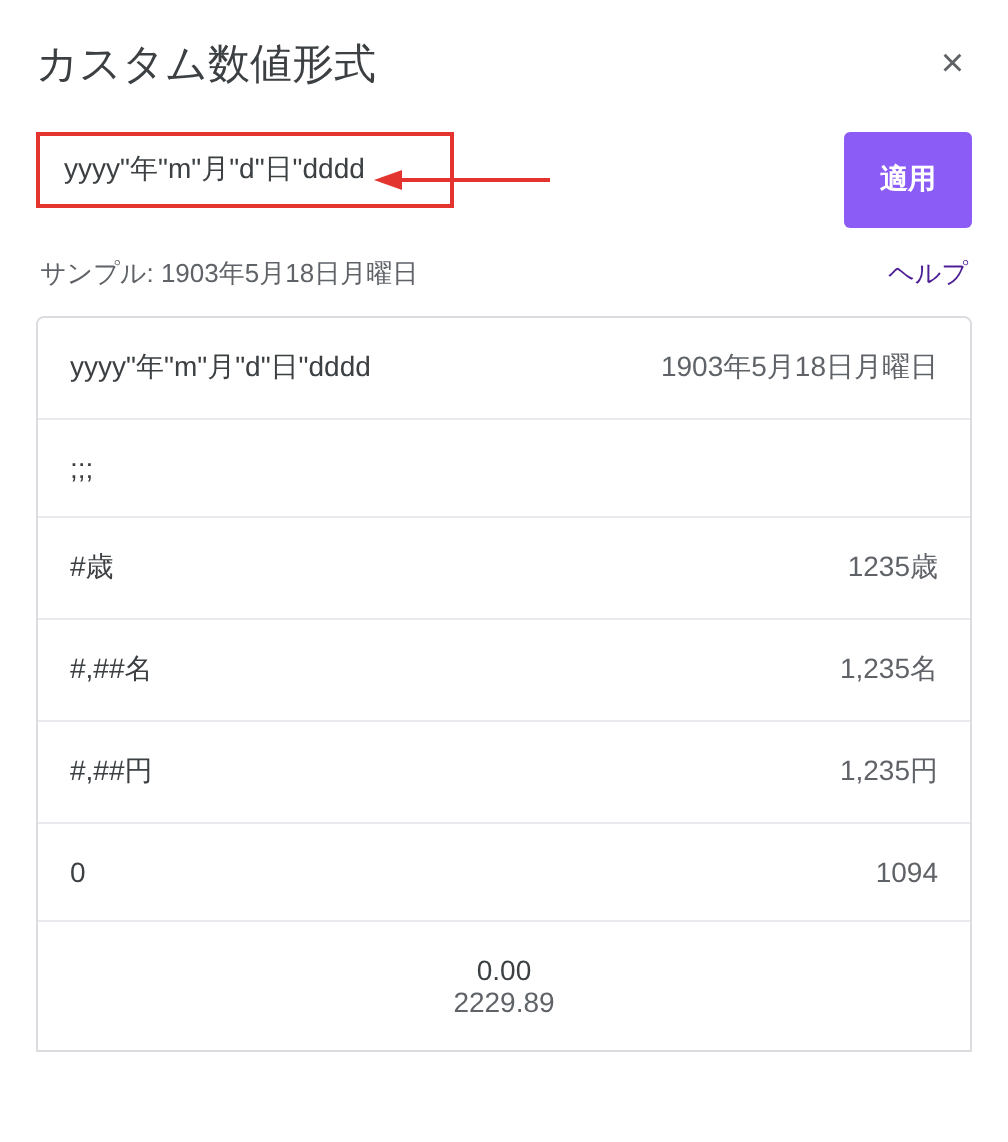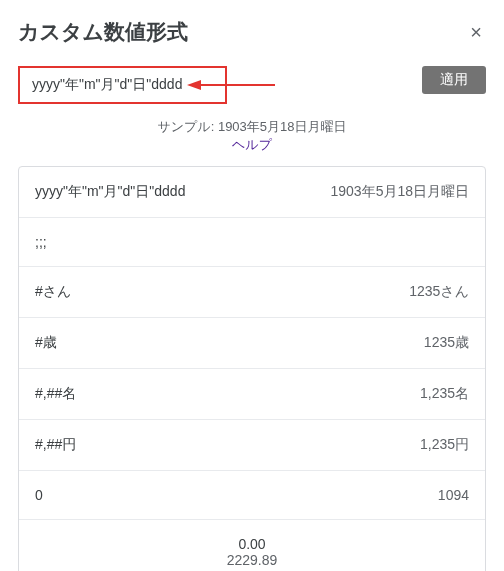--- a/index.html
+++ b/index.html
@@ -20,21 +20,21 @@
   }
   .header {
     display: flex;
     align-items: center;
     justify-content: space-between;
     margin-bottom: 20px;
   }
   .title {
     font-size: 21px;
     color: #3c4043;
-    font-weight: 700;
+    font-weight: 400;
   }
   .close-icon {
     font-size: 20px;
     color: #5f6368;
     cursor: pointer;
     line-height: 1;
     padding: 4px;
   }
   .input-row {
     display: flex;
@@ -58,38 +58,38 @@
     position: relative;
   }
   .arrow {
     position: absolute;
     left: 169px;
     top: 50%;
     transform: translateY(-50%);
     pointer-events: none;
   }
   .apply-btn {
-    background: #737373;
+    background: #8b5cf6;
     color: #fff;
     border: none;
     padding: 0 18px;
     font-size: 14px;
     cursor: pointer;
-    height: 28px;
+    height: 48px;
     border-radius: 3px;
+    font-weight: bold;
   }
   .sample-row {
     display: flex;
     justify-content: space-between;
     align-items: center;
     font-size: 13px;
     color: #5f6368;
     margin-bottom: 12px;
     padding: 0 2px;
-    flex-direction: column;
   }
   .help-link {
     color: #4c1d95;
     cursor: pointer;
     font-size: 13px;
   }
   .list {
     border: 1px solid #dadce0;
     border-radius: 4px 4px 0 0;
     overflow: hidden;
@@ -145,24 +145,20 @@
   <div class="list">
     <div class="list-item">
       <span class="fmt">yyyy"年"m"月"d"日"dddd</span>
       <span class="example">1903年5月18日月曜日</span>
     </div>
     <div class="list-item">
       <span class="fmt">;;;</span>
       <span class="example"></span>
     </div>
     <div class="list-item">
-      <span class="fmt">#さん</span>
-      <span class="example">1235さん</span>
-    </div>
-    <div class="list-item">
       <span class="fmt">#歳</span>
       <span class="example">1235歳</span>
     </div>
     <div class="list-item">
       <span class="fmt">#,##名</span>
       <span class="example">1,235名</span>
     </div>
     <div class="list-item">
       <span class="fmt">#,##円</span>
       <span class="example">1,235円</span>

